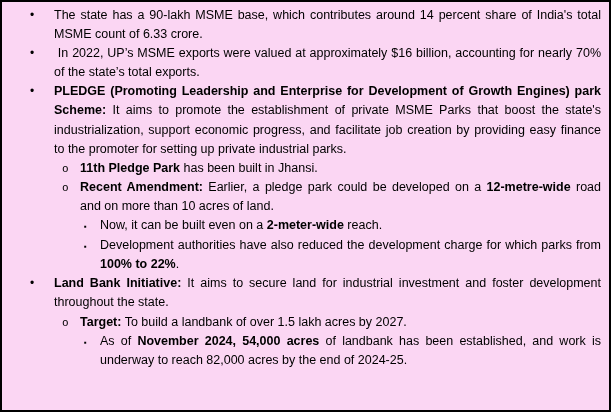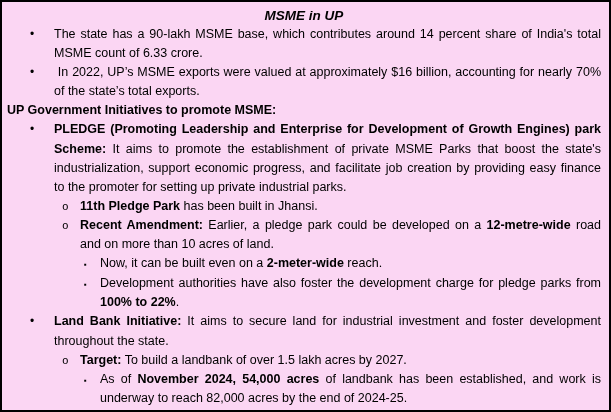--- a/index.html
+++ b/index.html
@@ -35,50 +35,48 @@
   .level-3 { margin-left: 77px; }
   .level-3 .marker { flex: 0 0 16px; width: 16px; }
   .m1 { font-size: 12px; }
   .m2 { font-size: 11px; font-family: "DejaVu Sans Mono", monospace; }
   .m3 { font-size: 8px; }
 </style>
 </head>
 <body>
 
 <div class="box">
-  <div class="title">MSME in UP</div>
   <div id="content">
       <div class="item level-1">
         <span class="marker m1">•</span>
         <div class="text"><span>The state has a 90-lakh MSME base, which contributes around 14 percent share of India's total MSME count of 6.33 crore.</span></div>
       </div>
       <div class="item level-1">
         <span class="marker m1">•</span>
         <div class="text"><span>&nbsp;In 2022, UP’s MSME exports were valued at approximately $16 billion, accounting for nearly 70% of the state’s total exports.</span></div>
       </div>
-      <div class="heading-row"><span class="bold">UP Government Initiatives to promote MSME:</span></div>
       <div class="item level-1">
         <span class="marker m1">•</span>
         <div class="text"><span class="bold">PLEDGE (Promoting Leadership and Enterprise for Development of Growth Engines) park Scheme:</span><span> It aims to promote the establishment of private MSME Parks that boost the state's industrialization, support economic progress, and facilitate job creation by providing easy finance to the promoter for setting up private industrial parks.</span></div>
       </div>
       <div class="item level-2">
         <span class="marker m2">o</span>
         <div class="text"><span class="bold">11th Pledge Park</span><span> has been built in Jhansi.</span></div>
       </div>
       <div class="item level-2">
         <span class="marker m2">o</span>
         <div class="text"><span class="bold">Recent Amendment:</span><span> Earlier, a pledge park could be developed on a </span><span class="bold">12-metre-wide</span><span> road and on more than 10 acres of land.</span></div>
       </div>
       <div class="item level-3">
         <span class="marker m3">▪</span>
         <div class="text"><span>Now, it can be built even on a </span><span class="bold">2-meter-wide</span><span> reach.</span></div>
       </div>
       <div class="item level-3">
         <span class="marker m3">▪</span>
-        <div class="text"><span>Development authorities have also foster the development charge for pledge parks from </span><span class="bold">100% to 22%</span><span>.</span></div>
+        <div class="text"><span>Development authorities have also reduced the development charge for which parks from </span><span class="bold">100% to 22%</span><span>.</span></div>
       </div>
       <div class="item level-1">
         <span class="marker m1">•</span>
         <div class="text"><span class="bold">Land Bank Initiative:</span><span> It aims to secure land for industrial investment and foster development throughout the state.</span></div>
       </div>
       <div class="item level-2">
         <span class="marker m2">o</span>
         <div class="text"><span class="bold">Target:</span><span> To build a landbank of over 1.5 lakh acres by 2027.</span></div>
       </div>
       <div class="item level-3">

